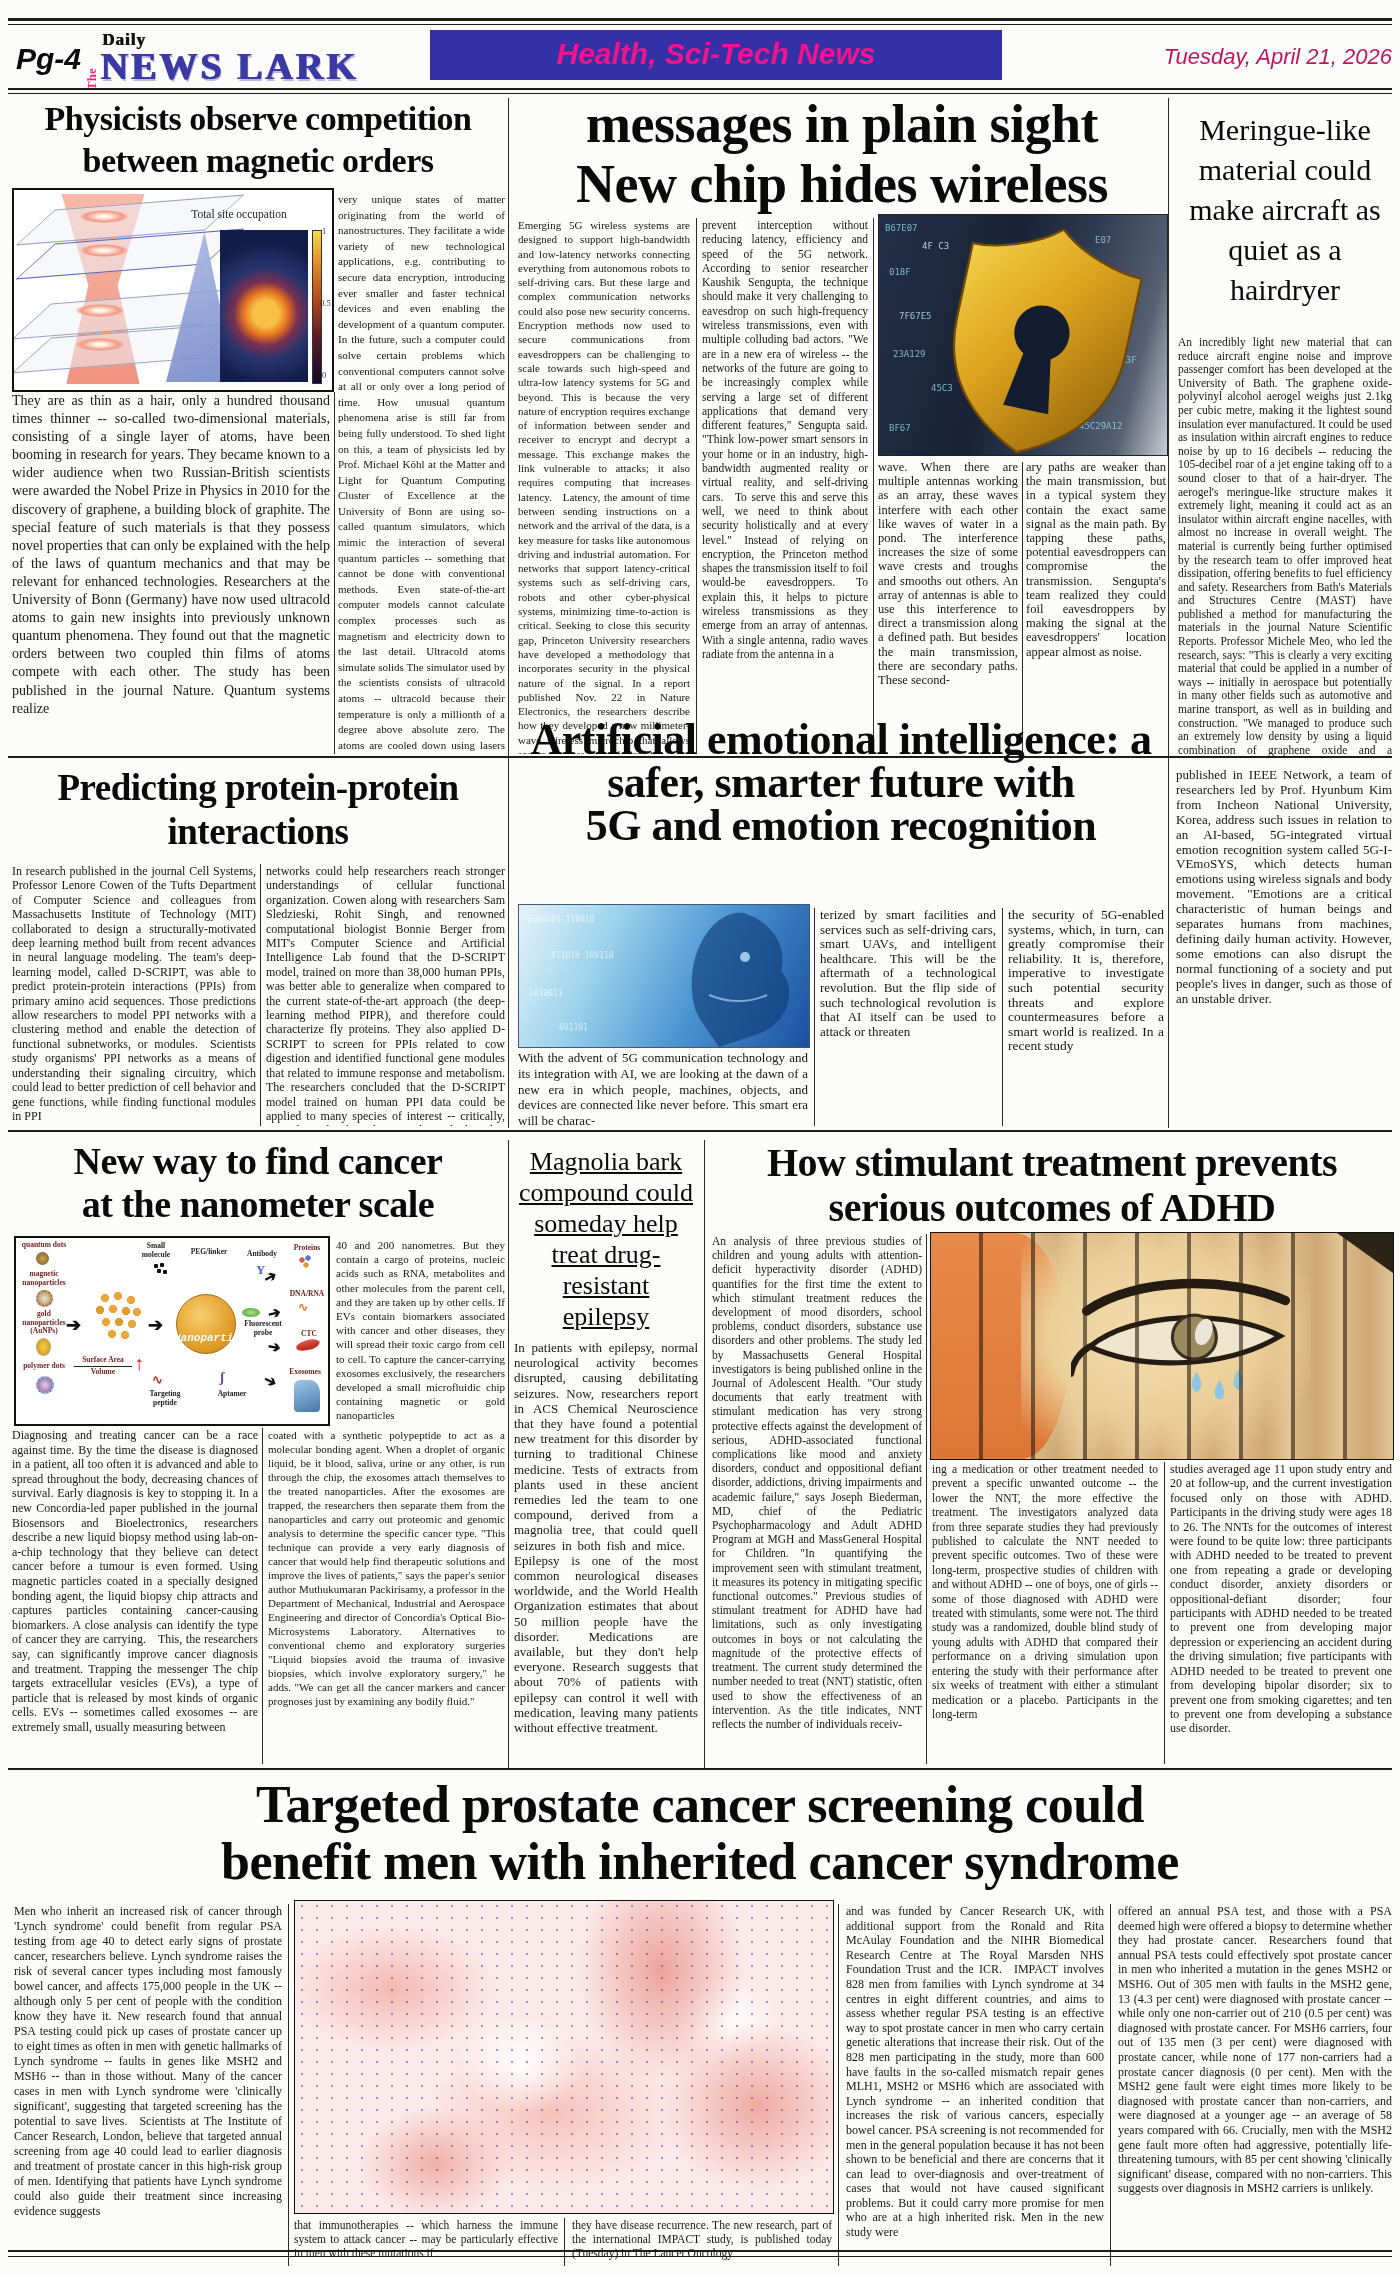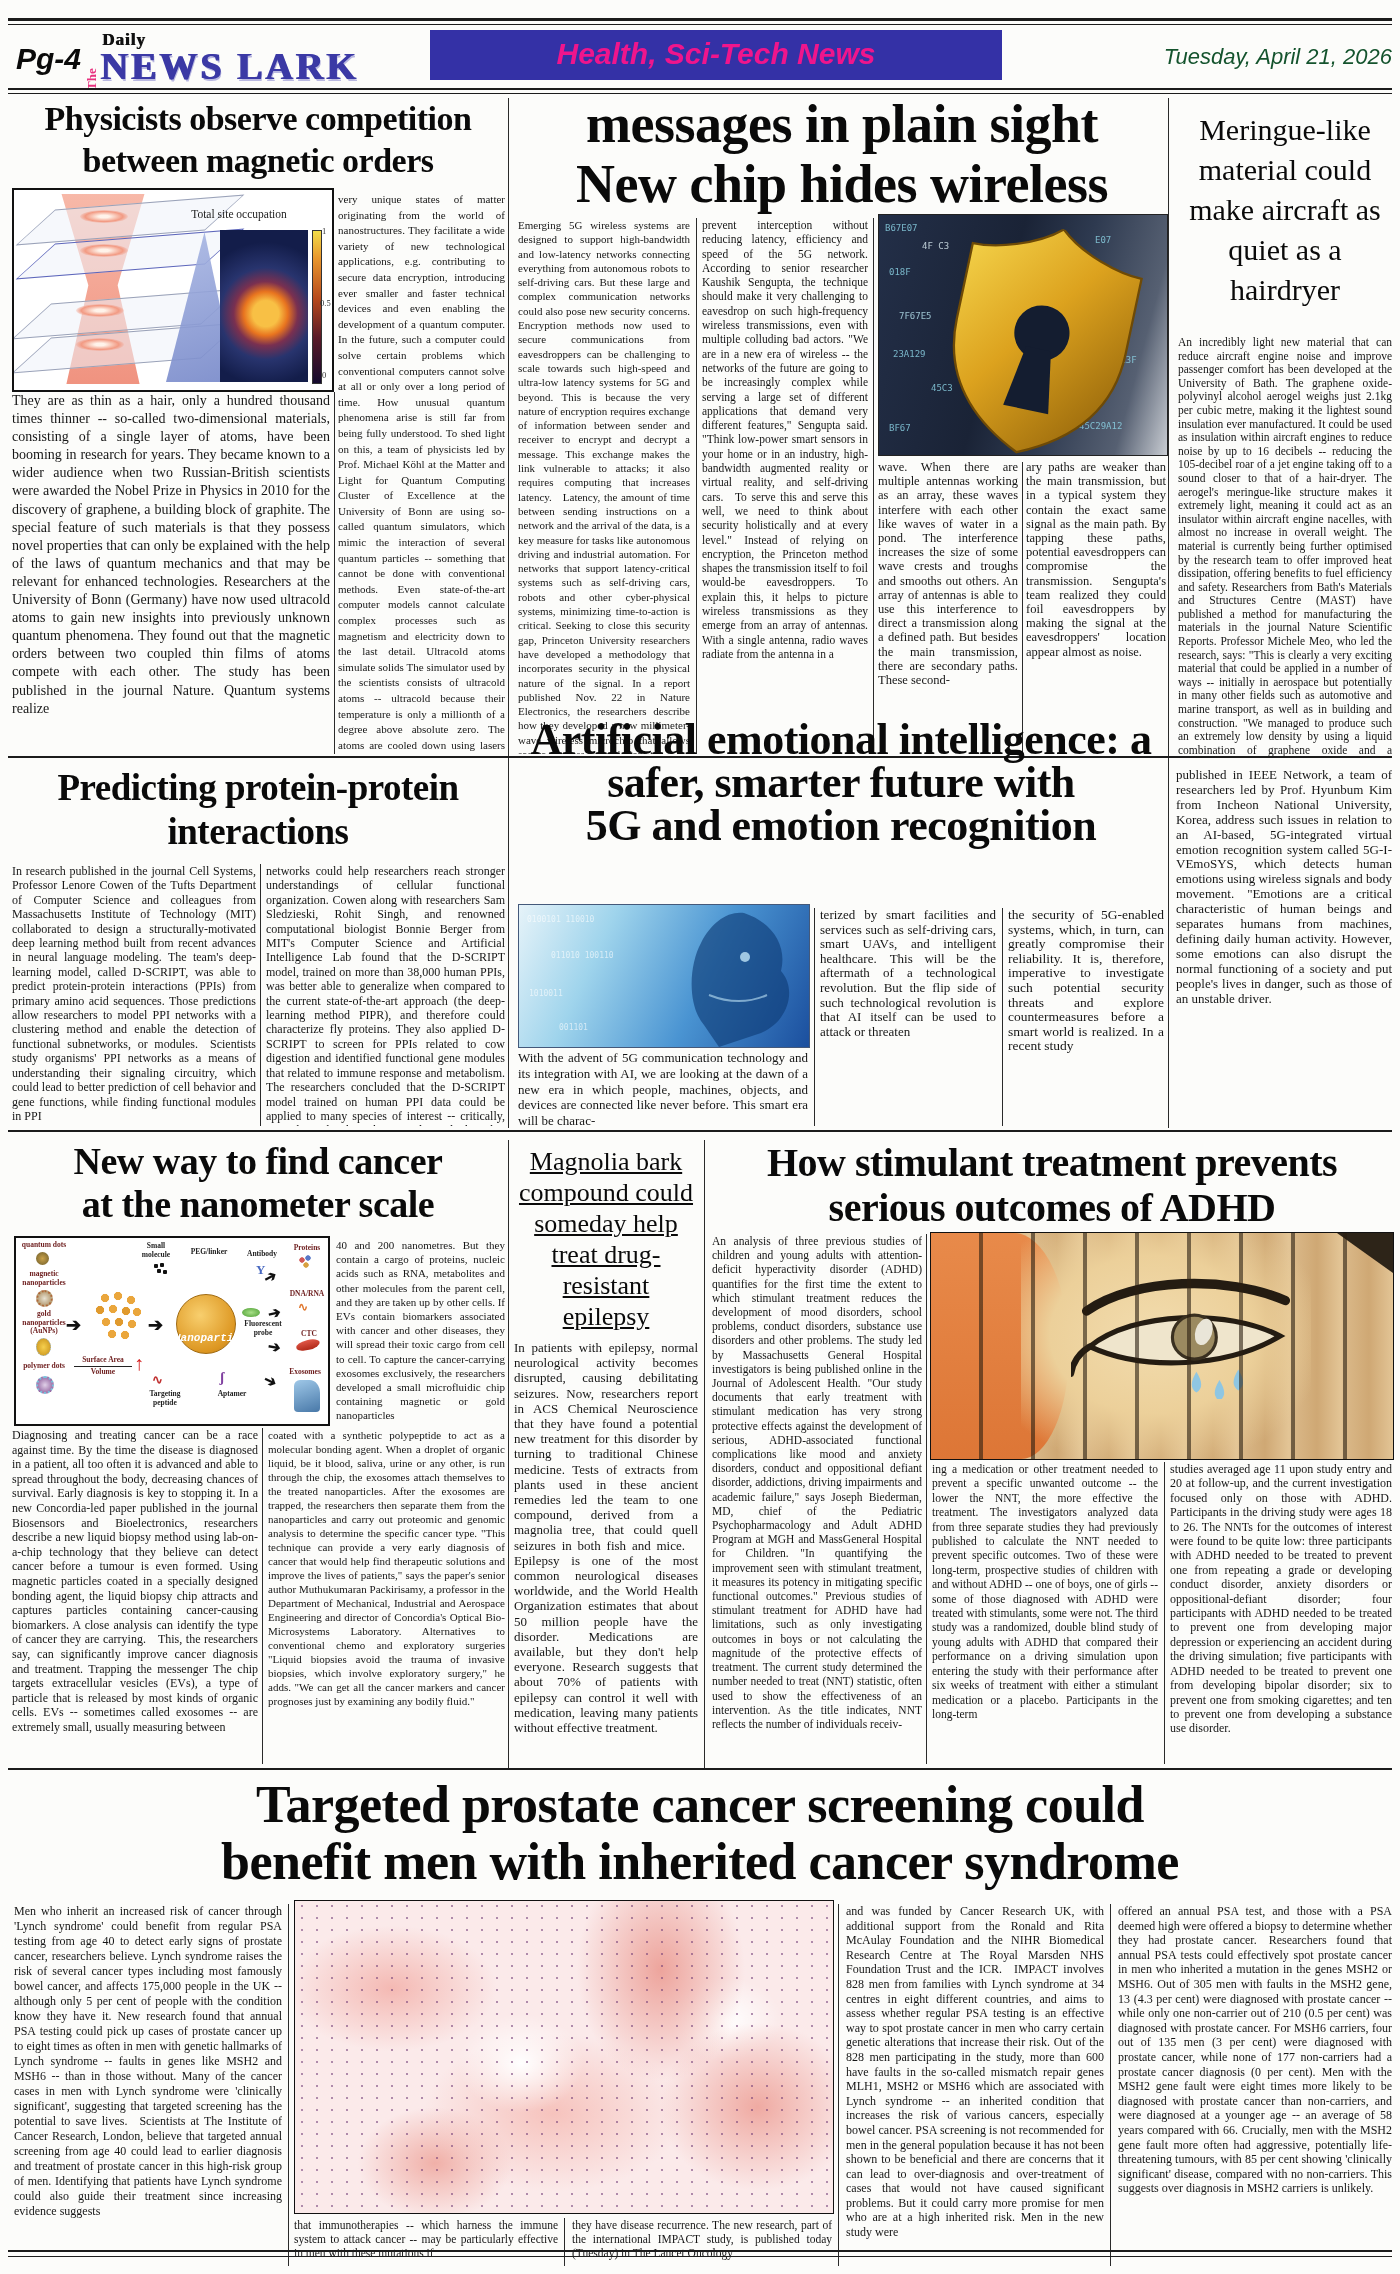--- a/index.html
+++ b/index.html
@@ -29,21 +29,21 @@
   <div class="hrule" style="left:8px;top:18px;width:1384px;height:3px;"></div>
   <div class="hrule" style="left:8px;top:24px;width:1384px;height:1px;"></div>
 
   <div class="abs" style="left:16px;top:42px;font-family:'Liberation Sans',sans-serif;font-weight:bold;font-style:italic;font-size:30px;color:#0a0a0a;">Pg-4</div>
   <div class="abs" style="left:84px;top:48px;width:14px;height:42px;color:#e8317f;font-weight:bold;font-size:13px;writing-mode:vertical-rl;transform:rotate(180deg);font-family:'Liberation Serif',serif;">The</div>
   <div class="abs" style="left:102px;top:30px;font-weight:bold;font-size:17px;letter-spacing:1px;color:#111;text-shadow:0.8px 0 0 #111;">Daily</div>
   <div class="abs" style="left:100px;top:44px;font-weight:bold;font-size:38px;letter-spacing:3px;color:#3b39a5;text-shadow:1.5px 0 0 #3b39a5, 2px 2px 0 #b9b8e0;font-family:'Liberation Serif',serif;">NEWS LARK</div>
   <div class="abs" style="left:430px;top:30px;width:572px;height:50px;background:#3431a6;text-align:center;">
     <span style="display:inline-block;margin-top:7px;font-family:'Liberation Sans',sans-serif;font-weight:bold;font-style:italic;font-size:30px;color:#ef158c;">Health, Sci-Tech News</span>
   </div>
-  <div class="abs" style="left:1080px;top:44px;width:312px;text-align:right;font-family:'Liberation Sans',sans-serif;font-style:italic;font-size:22px;color:#14532d;">Tuesday, April 21, 2026</div>
+  <div class="abs" style="left:1080px;top:44px;width:312px;text-align:right;font-family:'Liberation Sans',sans-serif;font-style:italic;font-size:22px;color:#be185d;">Tuesday, April 21, 2026</div>
 
   <div class="hrule" style="left:8px;top:88px;width:1384px;height:2px;"></div>
   <div class="hrule" style="left:8px;top:93px;width:1384px;height:1px;"></div>
 
   <div class="hl" style="left:12px;top:98px;width:492px;font-size:34px;line-height:42px;">
     <div>Physicists observe competition</div>
     <div>between magnetic orders</div>
   </div>
 
   <div class="fig figborder" style="left:12px;top:188px;width:318px;height:200px;background:#ffffff;">

